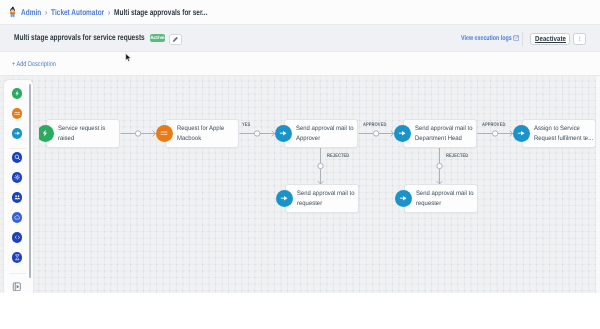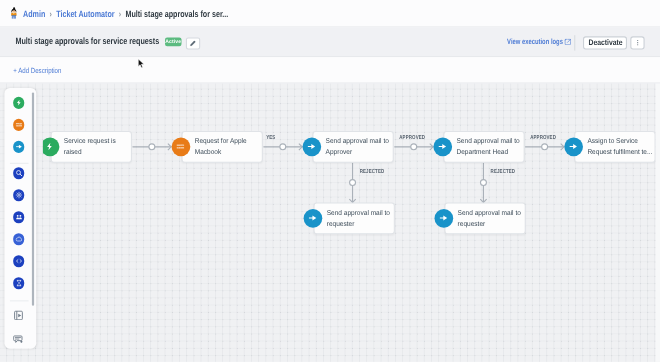--- a/index.html
+++ b/index.html
@@ -1,20 +1,20 @@
 <!DOCTYPE html>
 <html><head>
 <meta charset="utf-8">
 <style>
   html,body{margin:0;padding:0;}
   body{width:600px;height:329px;overflow:hidden;
        font-family:"Liberation Sans",sans-serif;background:#fff;
        -webkit-font-smoothing:antialiased;
        text-rendering:geometricPrecision;}
-  #app{position:relative;width:600px;height:329px;overflow:hidden;}
+  #app{position:relative;width:600px;height:293px;overflow:hidden;}
 
   
   .topbar{position:absolute;left:0;top:0;width:600px;height:25px;
           background:#fcfcfd;border-bottom:1px solid #e8eaed;box-sizing:border-box;}
   .avatar{position:absolute;left:7.6px;top:2.2px;width:9.2px;height:21px;}
   .crumbs{position:absolute;left:21px;top:6.2px;height:12px;display:flex;align-items:baseline;gap:0;
           transform:scaleX(0.775);transform-origin:left top;white-space:nowrap;}
   .crumb{font-size:8.4px;font-weight:bold;color:#4d7bd5;line-height:12px;}
   .crumb.last{color:#2f3941;font-weight:bold;}
   .sep{font-size:8.4px;color:#8b949d;margin:0 5px;font-weight:bold;line-height:12px;}
@@ -30,21 +30,21 @@
   .editbtn{position:absolute;left:169px;top:8.5px;width:11px;height:9.5px;border:1px solid #d6dadf;
            border-radius:2px;background:#fff;display:flex;align-items:center;justify-content:center;}
   
   .logs{position:absolute;left:460.5px;top:9.5px;font-size:7px;font-weight:bold;color:#4d7bd5;
         display:flex;align-items:center;gap:4px;white-space:nowrap;}
   .logs>span{display:inline-block;transform:scaleX(0.76);transform-origin:left center;width:48px;overflow:visible;white-space:nowrap;}
   .vdiv{position:absolute;left:521.5px;top:6.5px;width:1px;height:14px;background:#d9dce0;}
   
   .deact{position:absolute;left:530px;top:7.5px;width:40px;height:12.5px;border:1px solid #ccd1d7;
          border-radius:2.5px;background:#fff;font-size:7.4px;font-weight:bold;color:#2f3941;
-         display:flex;align-items:center;justify-content:center;box-sizing:border-box;}
+         display:flex;align-items:center;justify-content:center;box-sizing:border-box;text-decoration:underline;}
   .deact-in{display:inline-block;transform:scaleX(0.84);}
   
   .kebab{position:absolute;left:573px;top:7.5px;width:13px;height:12.5px;border:1px solid #ccd1d7;
          border-radius:2.5px;background:#fff;display:flex;align-items:center;justify-content:center;
          box-sizing:border-box;}
 
   
   .descbar{position:absolute;left:0;top:52px;width:600px;height:24px;background:#fcfcfd;
            border-bottom:1px solid #e6e8eb;box-sizing:border-box;}
   .adddesc{position:absolute;left:12px;top:8.5px;font-size:6.8px;color:#4d7bd5;font-weight:normal;

